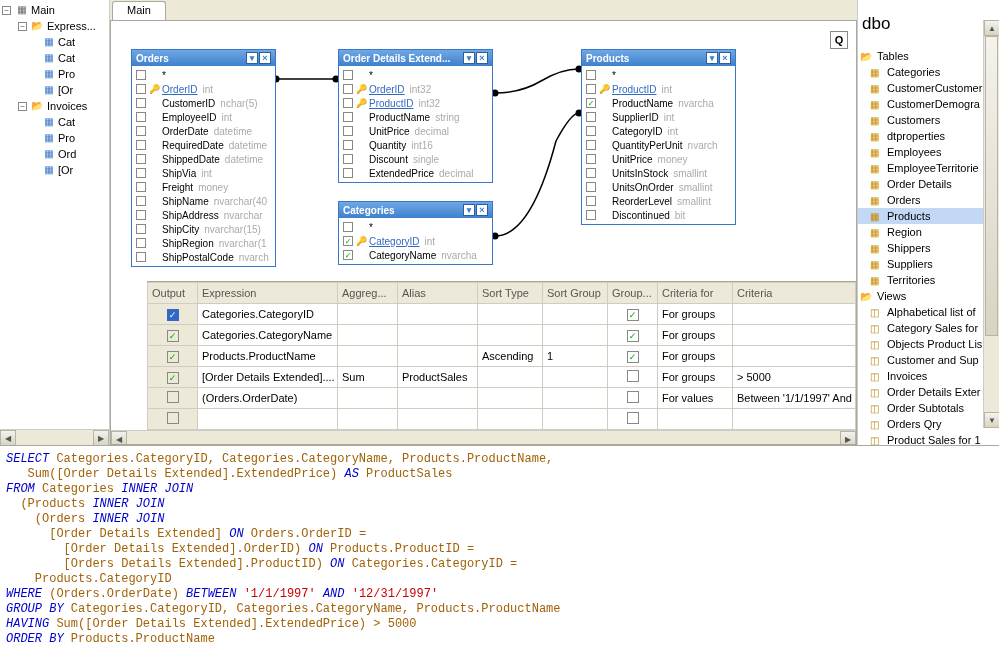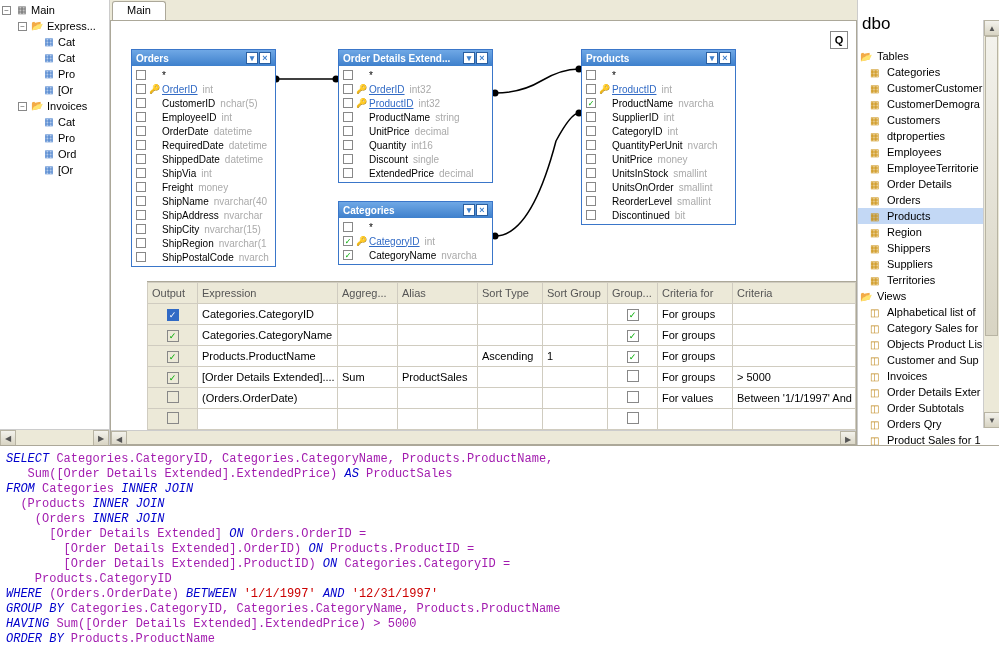--- a/index.html
+++ b/index.html
@@ -56,21 +56,21 @@
 .folder-closed { color: #d9a815; }
 .table-small { color: #c98a00; }
 .view-icon { color: #c08a20; }
 .right-subfolder { display: flex; align-items: center; gap: 3px; padding-left: 2px; height: 16px; }
 .right-scroll { position: absolute; right: 0; top: 20px; width: 16px; height: 408px; background: #ece9d8; border-left: 1px solid #ccc; display: flex; flex-direction: column; }
 .right-scroll .thumb { background: linear-gradient(#f3f2ec, #d8d4c3); border: 1px solid #b8b4a3; }
 
 .sql-pane { flex: 1; border-top: 1px solid #aca899; background: #fff; padding: 6px; font-family: "Courier New", monospace; font-size: 12px; line-height: 15px; white-space: pre; overflow: hidden; }
 .kw { color: #0000cc; font-style: italic; }
 .str { color: #cc0000; }
-.ident { color: #a21caf; }
+.ident { color: #a16207; }
 
 svg.connections { position: absolute; top: 0; left: 0; pointer-events: none; }
 </style>
 </head>
 <body>
 
 <div class="app">
   <div class="top-region">
 
     <div class="left-tree">
@@ -649,19 +649,19 @@
     </div>
   </div>
 
   <div class="sql-pane"><span class="kw">SELECT</span><span class="ident"> Categories.CategoryID, Categories.CategoryName, Products.ProductName,</span>
 <span class="ident">   Sum([Order Details Extended].ExtendedPrice) </span><span class="kw">AS</span><span class="ident"> ProductSales</span>
 <span class="kw">FROM</span><span class="ident"> Categories </span><span class="kw">INNER JOIN</span>
 <span class="ident">  (Products </span><span class="kw">INNER JOIN</span>
 <span class="ident">    (Orders </span><span class="kw">INNER JOIN</span>
 <span class="ident">      [Order Details Extended] </span><span class="kw">ON</span><span class="ident"> Orders.OrderID =</span>
 <span class="ident">        [Order Details Extended].OrderID) </span><span class="kw">ON</span><span class="ident"> Products.ProductID =</span>
-<span class="ident">        [Order Details Extended].ProductID) </span><span class="kw">ON</span><span class="ident"> Categories.CategoryID =</span>
+<span class="ident">        [Orders Details Extended].ProductID) </span><span class="kw">ON</span><span class="ident"> Categories.CategoryID =</span>
 <span class="ident">    Products.CategoryID</span>
 <span class="kw">WHERE</span><span class="ident"> (Orders.OrderDate) </span><span class="kw">BETWEEN</span><span> </span><span class="str">'1/1/1997'</span><span> </span><span class="kw">AND</span><span> </span><span class="str">'12/31/1997'</span>
 <span class="kw">GROUP BY</span><span class="ident"> Categories.CategoryID, Categories.CategoryName, Products.ProductName</span>
 <span class="kw">HAVING</span><span class="ident"> Sum([Order Details Extended].ExtendedPrice) &gt; 5000</span>
 <span class="kw">ORDER BY</span><span class="ident"> Products.ProductName</span></div>
 </div>
 
 </body></html>

